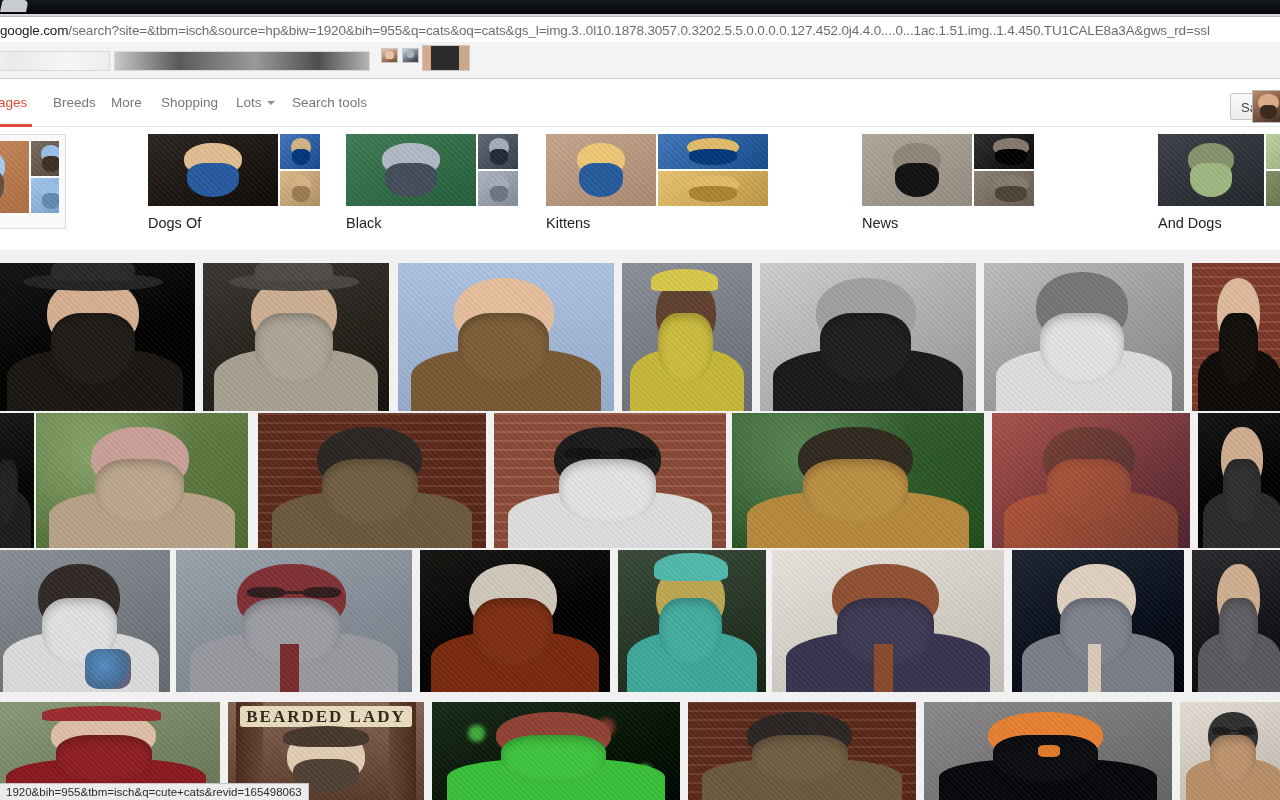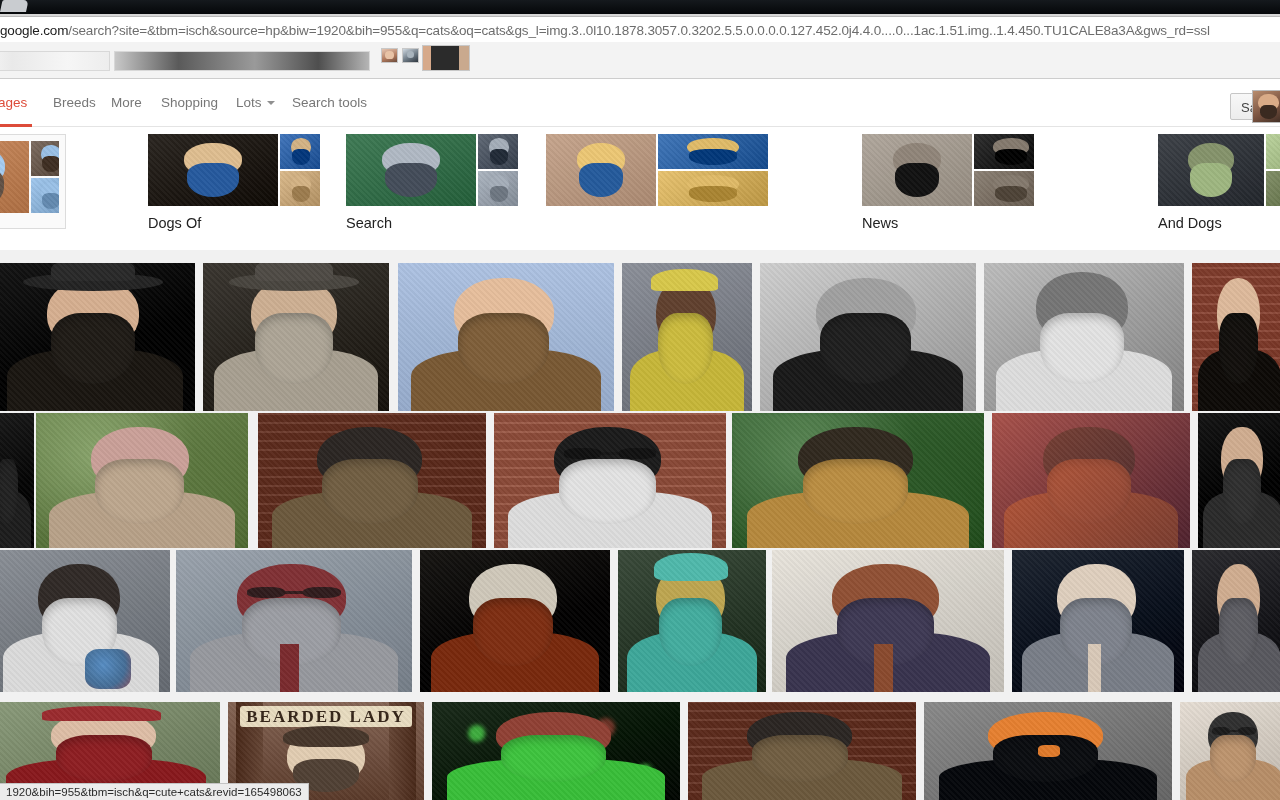--- a/index.html
+++ b/index.html
@@ -302,21 +302,21 @@
           <div style="width: 42px;">
             <div class="ph">
               <div class="bg" style="background:linear-gradient(140deg,#acb5c0,#808994);"></div>
               <div class="face" style="left:26%;top:10%;width:48%;height:52%;background:#a4adb8;"></div>
               <div class="beard" style="left:28%;top:44%;width:44%;height:44%;background:#6d7681;"></div>
               <div class="grain"></div>
             </div>
           </div>
         </div>
       </div>
-      <div class="related-label">Search</div>
+      <div class="related-label">Black</div>
     </div>
     <div class="related-card" style="left: 546px; width: 288px;">
       <div class="collage">
         <div class="big" style="width: 110px;">
           <div class="ph">
             <div class="bg" style="background:linear-gradient(155deg,#c6a58d,#aa8971);"></div>
             <div class="face" style="left:28%;top:12%;width:44%;height:46%;background:#ecc774;"></div>
             <div class="beard" style="left:30%;top:40%;width:40%;height:48%;background:#245a9c;"></div>
             <div class="grain"></div>
           </div>
@@ -333,20 +333,21 @@
           <div style="width: 110px;">
             <div class="ph">
               <div class="bg" style="background:linear-gradient(140deg,#e8c370,#bc9744);"></div>
               <div class="face" style="left:26%;top:10%;width:48%;height:52%;background:#e0bb68;"></div>
               <div class="beard" style="left:28%;top:44%;width:44%;height:44%;background:#a98431;"></div>
               <div class="grain"></div>
             </div>
           </div>
         </div>
       </div>
+      <div class="related-label">Kittens</div>
     </div>
     <div class="related-card" style="left: 862px; width: 172px;">
       <div class="collage">
         <div class="big" style="width: 110px;">
           <div class="ph">
             <div class="bg" style="background:linear-gradient(155deg,#b0a79c,#948b80);"></div>
             <div class="face" style="left:28%;top:12%;width:44%;height:46%;background:#908579;"></div>
             <div class="beard" style="left:30%;top:40%;width:40%;height:48%;background:#111111;"></div>
             <div class="grain"></div>
           </div>

